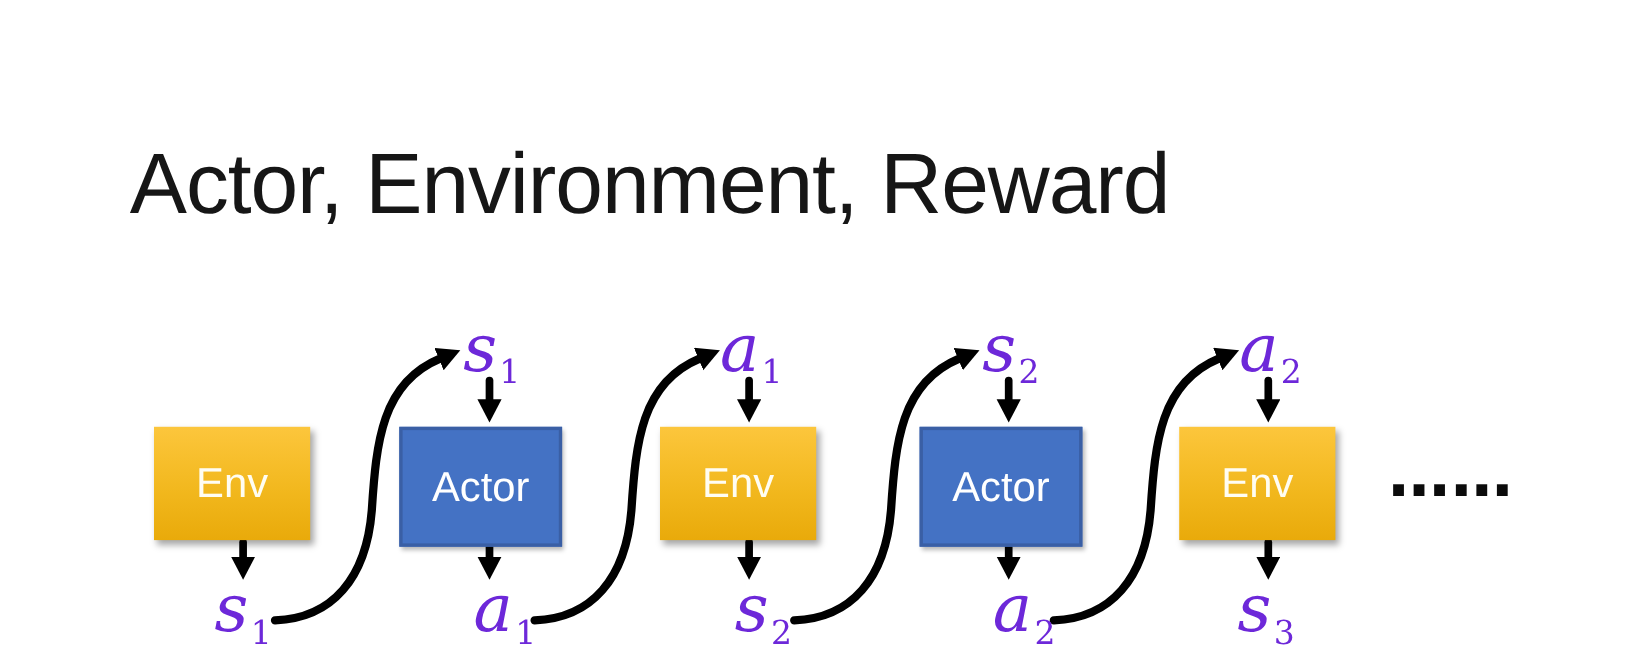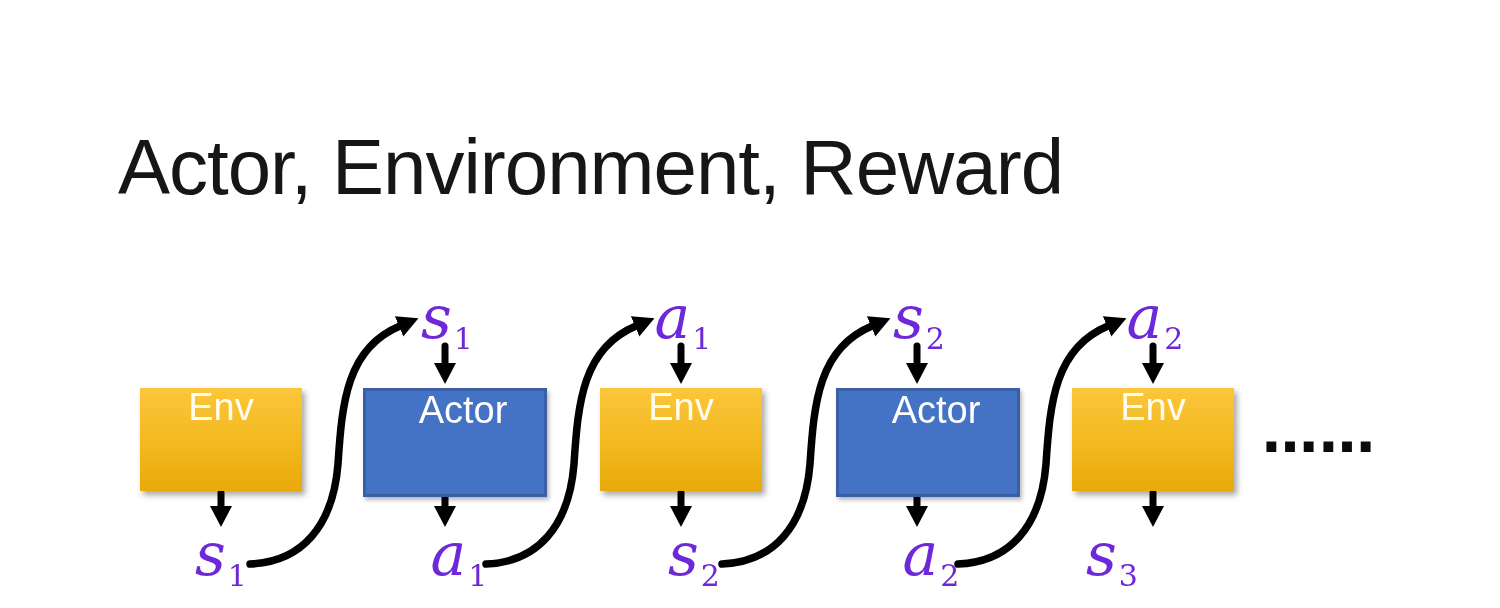--- a/index.html
+++ b/index.html
@@ -19,37 +19,36 @@
   }
 
   
   svg.arrows{position:absolute;left:0;top:0;}
   .arrow{stroke:var(--arrow,#000);stroke-width:7px;fill:none;stroke-linecap:round;}
   .curve{stroke:var(--arrow,#000);stroke-width:7.5px;fill:none;stroke-linecap:round;}
   .ah-fill{fill:var(--arrow,#000);}
 
   
   .box{
-    position:absolute;top:388px;width:162px;height:103px;
-    display:flex;justify-content:center;
+    position:absolute;top:388px;width:142px;height:103px;
+    display:flex;align-items:center;justify-content:center;
     font-size:38px;line-height:1;color:#ffffff;
   }
   .box.env{
     background:linear-gradient(180deg,
       var(--env-top,#FCC63C) 0%,
       var(--env-mid,#F2B81E) 55%,
       var(--env-bottom,#E9AA0A) 100%);
     color:#FFFDF2;
     box-shadow:3px 4px 6px rgba(0,0,0,0.35);
   }
   .box.actor{
     background:var(--actor-fill,#4472C4);
     border:3px solid var(--actor-border,#3A5FA5);
     box-shadow:2px 3px 4px rgba(0,0,0,0.28);
-    padding-left:16px;
   }
 
   
   .mlabel{
     position:absolute;transform:translateX(-50%);
     white-space:nowrap;line-height:1;color:#6d28d9;
   }
   .mlabel .base{
     font-family:"DejaVu Serif", serif;
     font-style:italic;font-size:60px;
@@ -141,19 +140,19 @@
   </div>
   <div class="mlabel bottomrow" style="left:459px">
     <span class="base">a</span><span class="sub">1</span>
   </div>
   <div class="mlabel bottomrow" style="left:694px">
     <span class="base">s</span><span class="sub">2</span>
   </div>
   <div class="mlabel bottomrow" style="left:931px">
     <span class="base">a</span><span class="sub">2</span>
   </div>
-  <div class="mlabel bottomrow" style="left:1112px">
+  <div class="mlabel bottomrow" style="left:1151px">
     <span class="base">s</span><span class="sub">3</span>
   </div>
 
   <div class="ellipsis">……</div>
 
 </div>
 
 </body></html>

